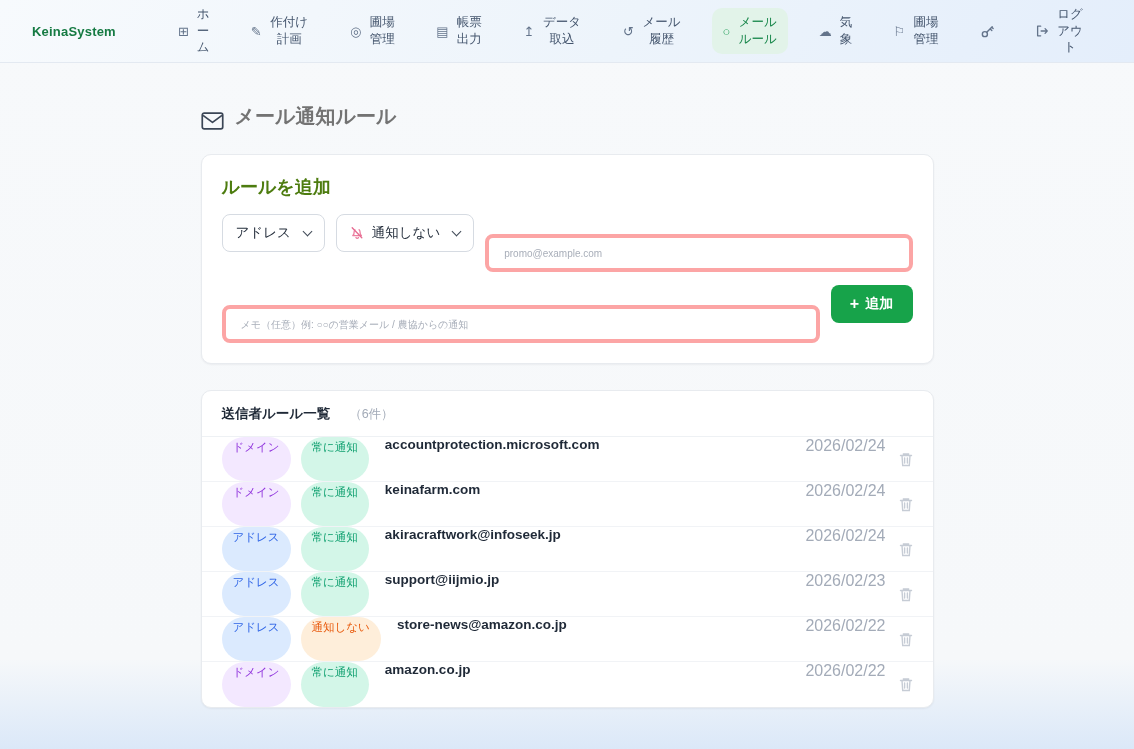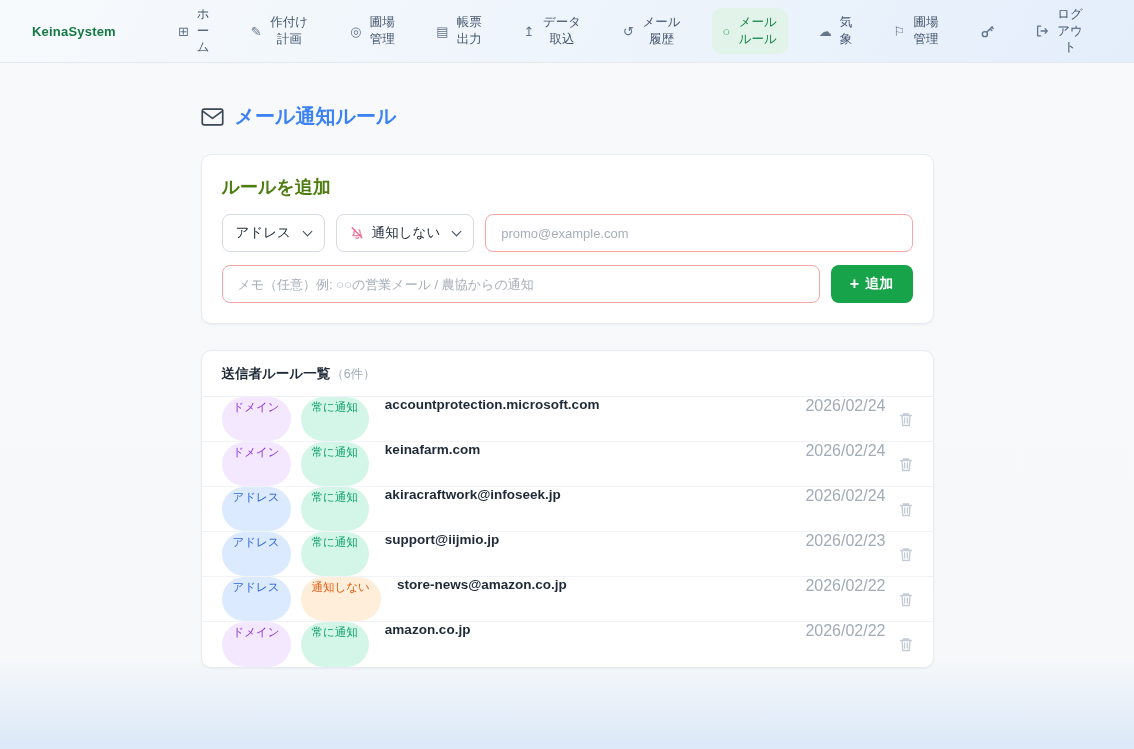--- a/index.html
+++ b/index.html
@@ -31,52 +31,53 @@
   nav .nav-item:nth-child(3) .lbl{ width:2.2em; }
   nav .nav-item:nth-child(4) .lbl{ width:2.2em; }
   nav .nav-item:nth-child(5) .lbl{ width:3.3em; }
   nav .nav-item:nth-child(6) .lbl{ width:3.3em; }
   nav .nav-item:nth-child(7) .lbl{ width:3.3em; }
   nav .nav-item:nth-child(8) .lbl{ width:1.15em; }
   nav .nav-item:nth-child(9) .lbl{ width:2.2em; }
   nav .nav-item:nth-child(11) .lbl{ width:2.2em; }
   
   .container{ width:733px; margin:0 auto; padding-top:24px; }
-  .page-title{ display:flex; align-items:center; gap:11px; margin:16px 0 24px 0;
-    font-size:20px; font-weight:bold; color:#3b82f6; }
+  .page-title{ display:flex; align-items:flex-end; gap:11px; margin:16px 0 24px 0;
+    font-size:20px; font-weight:bold; color:#737373; }
   .card{
     background:#fff; border:1px solid #e8ebef; border-radius:10px;
     box-shadow:0 1px 2px rgba(16,24,40,.05);
   }
   .card.add{ padding:20px; }
   .add-heading{ font-size:18px; font-weight:bold; color:#4d7c0f; margin-bottom:15px; }
   .form-row{ display:flex; gap:11px; align-items:stretch; }
   .form-row + .form-row{ margin-top:13px; }
   .select{
     height:38px; border:1px solid #d6dbe2; border-radius:8px; background:#fff;
     display:flex; align-items:center; gap:8px; padding:0 13px; font-size:13.5px;
     color:#1f2937; cursor:pointer; white-space:nowrap;
   }
   .chev{ width:7px; height:7px; border-right:1.8px solid #3f4956; border-bottom:1.8px solid #3f4956;
     transform:rotate(45deg); margin:-4px 0 0 5px; }
   .text-input{
-    flex:1; height:38px; border:1px solid #fca5a5; border-radius:8px;
-    padding:0 15px; font-size:13px; color:#1f2937; background:#fff; outline:none;
+    flex:1; height:38px; border:4px solid #fca5a5; border-radius:8px;
+    padding:0 15px; font-size:10px; color:#1f2937; background:#fff; outline:none;
     font-family:inherit;
+    margin-top:20px;
   }
   .text-input::placeholder{ color:#a8aeb9; }
   .add-btn{
     width:82px; height:38px; border:none; border-radius:8px; background:#17a34a;
     color:#fff; font-size:14px; font-weight:bold; display:flex; align-items:center;
     justify-content:center; gap:6px; cursor:pointer; font-family:inherit;
   }
   .add-btn .plus{ font-size:16px; font-weight:bold; line-height:1; }
   
   .card.list{ margin-top:26px; overflow:hidden; }
-  .list-header{ display:flex; align-items:baseline; gap:1px; padding:14px 20px 13px 20px;
+  .list-header{ display:flex; align-items:baseline; gap:19px; padding:14px 20px 13px 20px;
     border-bottom:1px solid #eef1f4; }
   .list-title{ font-size:13.5px; font-weight:bold; color:#1f2937; }
   .list-count{ font-size:12.5px; color:#a3abb8; }
   .rule-row{ display:flex; height:45px; padding:0 20px;
     border-bottom:1px solid #f1f3f6; }
   .rule-row:last-child{ border-bottom:none; }
   .badge{ font-size:11.5px; padding:4px 11px; border-radius:999px; margin-right:10px;
     line-height:1.2; white-space:nowrap; }
   .b-domain{ background:#f3e8ff; color:#9136dd; }
   .b-address{ background:#dbeafe; color:#2d63e6; }

